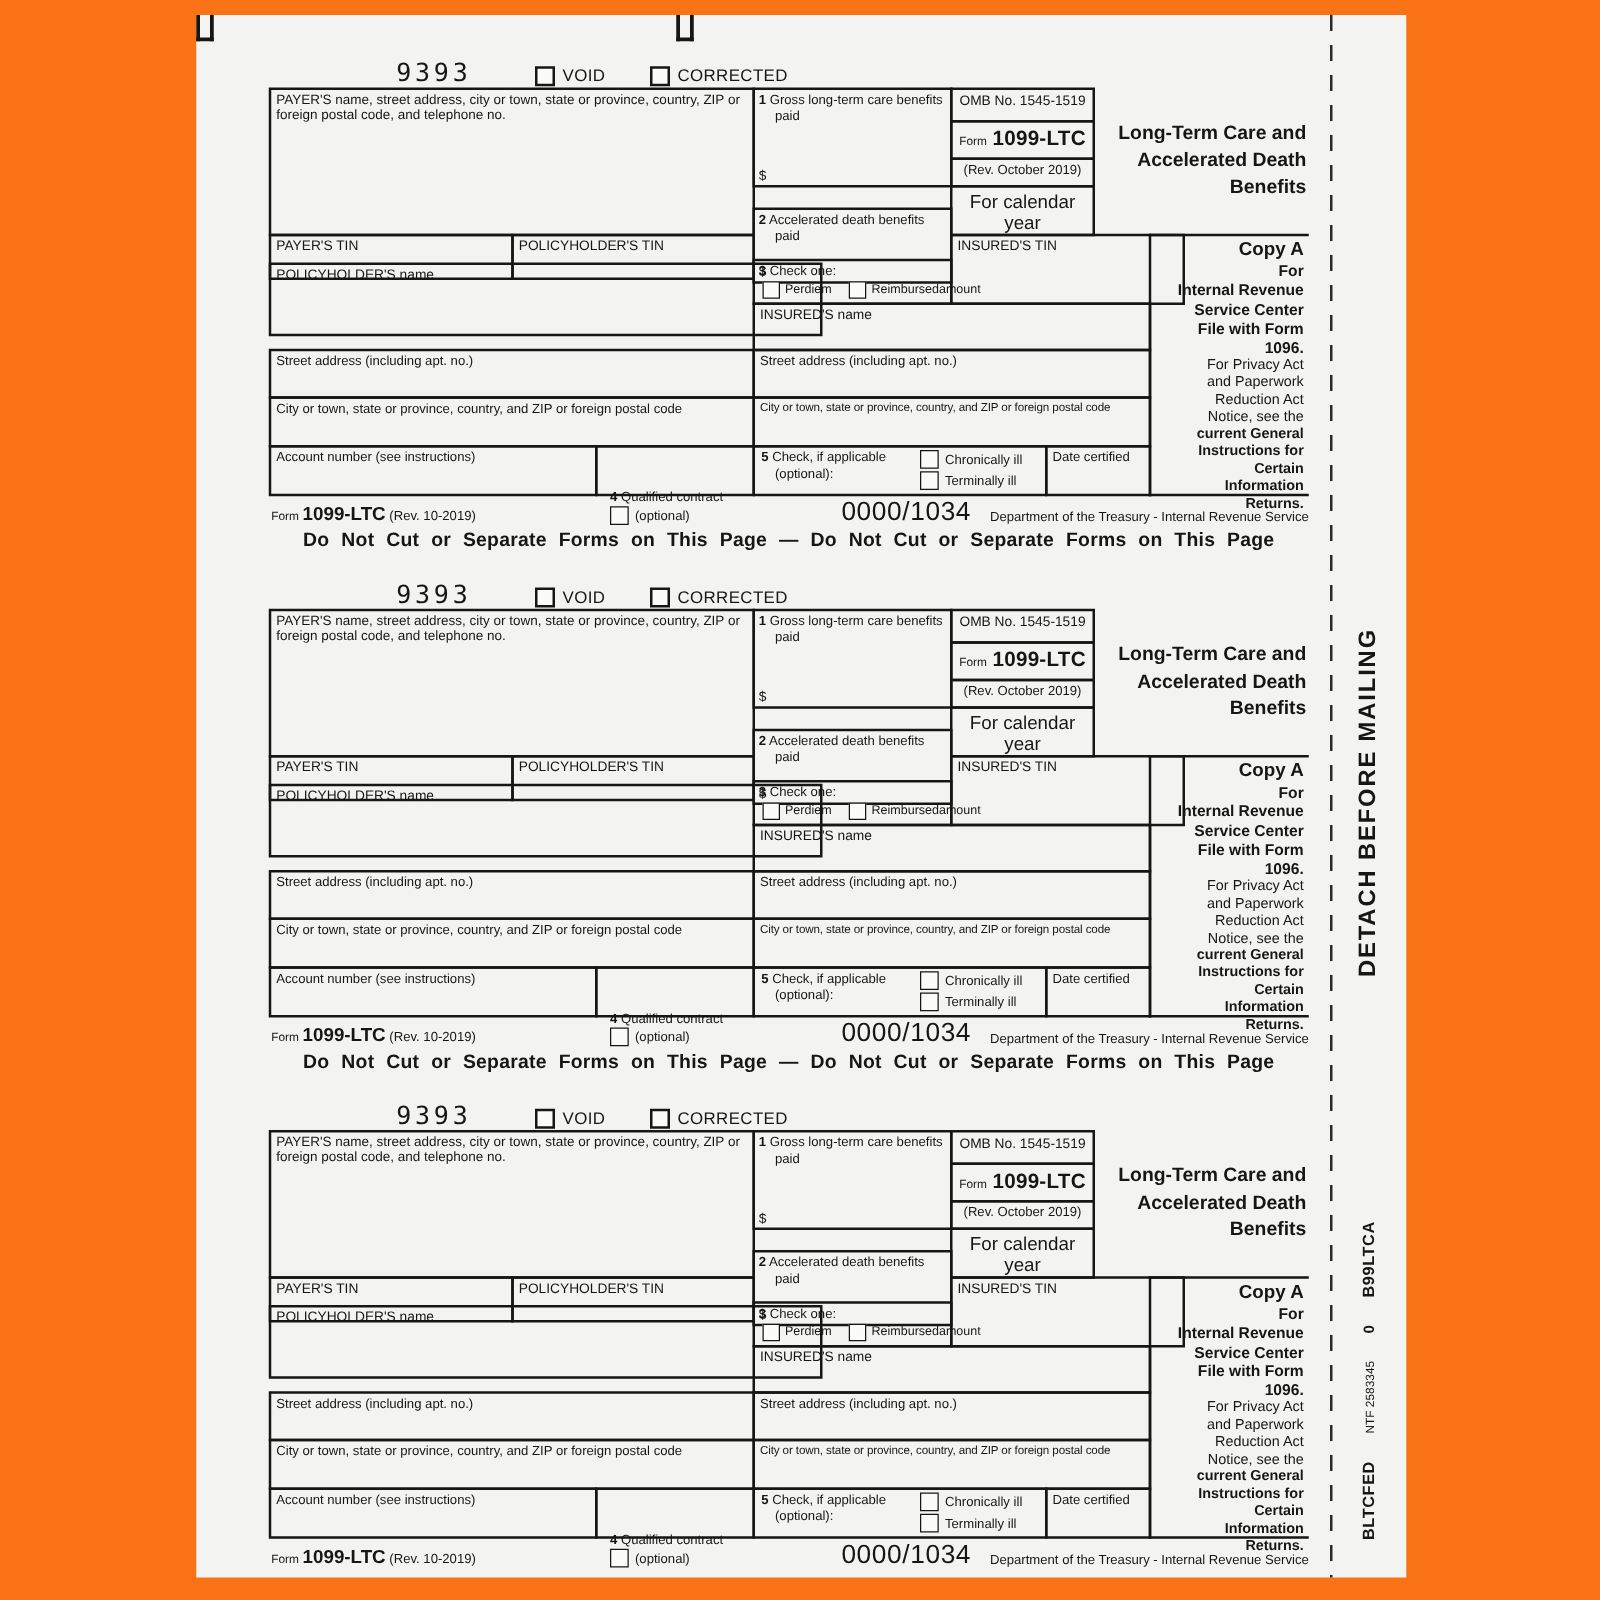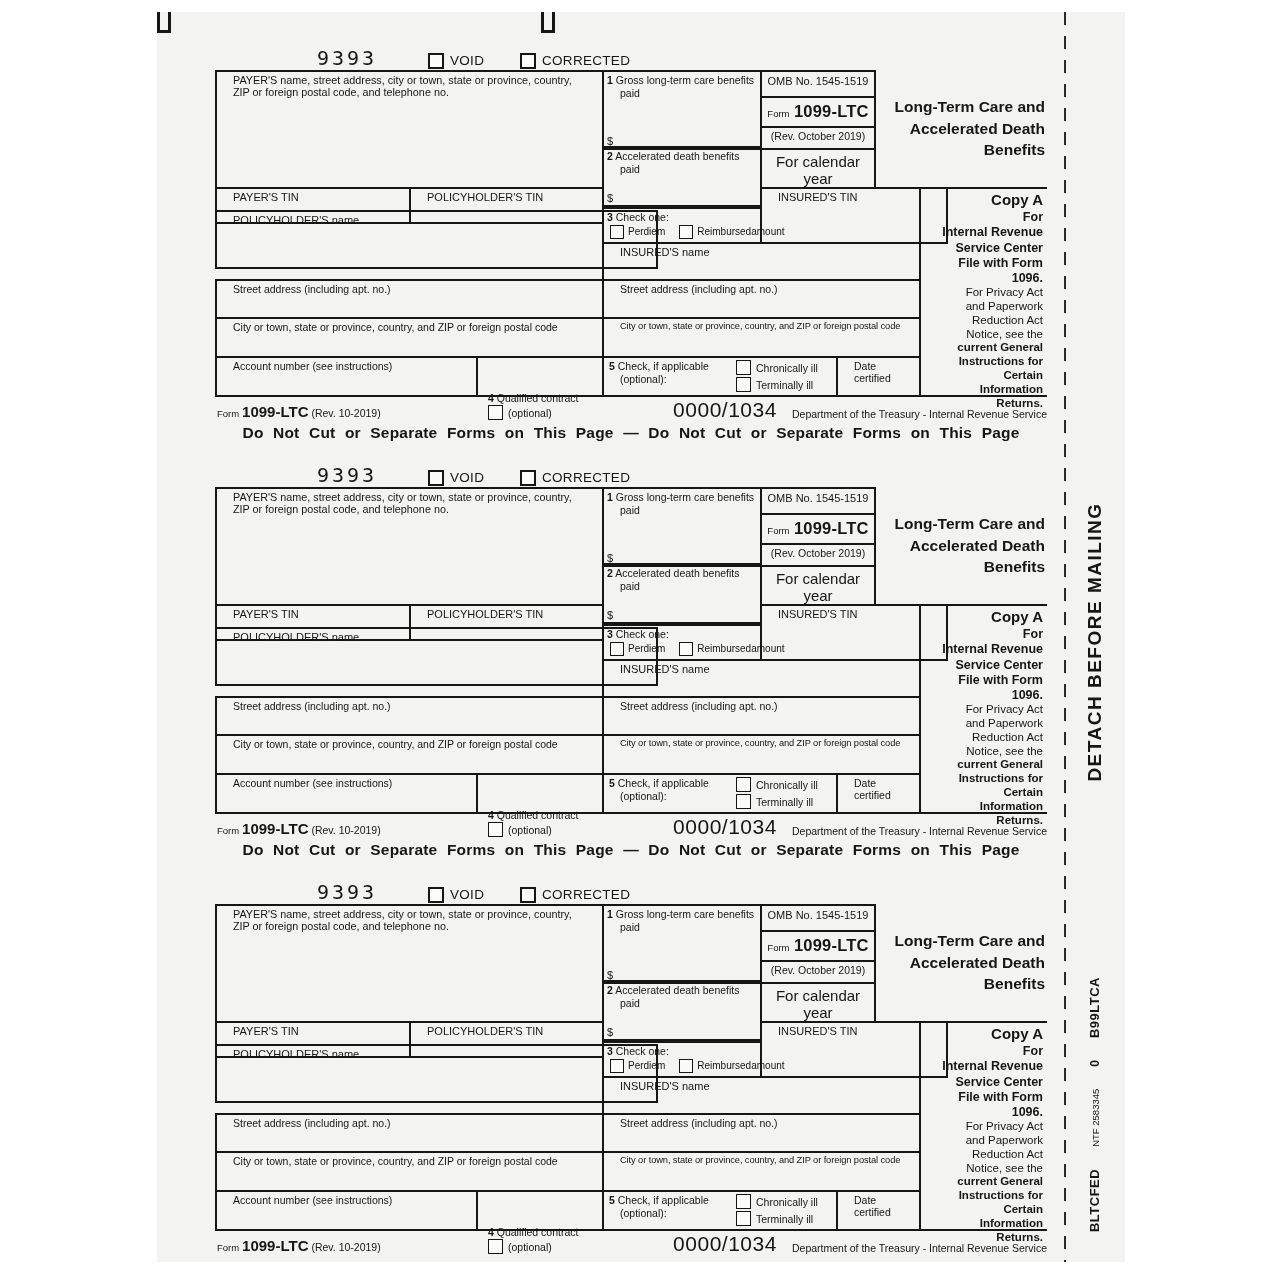--- a/index.html
+++ b/index.html
@@ -1,16 +1,16 @@
 <!DOCTYPE html>
 <html><head>
 <meta charset="utf-8">
 <style>
   html,body{margin:0;padding:0;background:#000;}
-  .stage{position:relative;width:1280px;height:1280px;background:#ffffff;overflow:hidden;
+  .stage{position:relative;width:1280px;height:1280px;background:#f97316;overflow:hidden;
          font-family:"Liberation Sans","DejaVu Sans",sans-serif;color:#161616;}
   .page{position:absolute;left:157px;top:12px;width:968px;height:1250px;background:#f3f3f1;}
 
   
   .reg{position:absolute;top:0;width:14px;height:21px;box-sizing:border-box;
        border:3px solid #161616;border-top:none;background:#f3f3f1;}
   .reg-left{left:0;}
   .reg-center{left:384px;}
 
   
@@ -34,37 +34,37 @@
   .hdr-cb1{left:213px;} .hdr-cb2{left:305px;}
   .hdr-lbl{position:absolute;bottom:2px;font-size:13.5px;letter-spacing:0.3px;}
   .hdr-l1{left:235px;} .hdr-l2{left:327px;}
 
   .cb{display:inline-block;width:16px;height:16px;box-sizing:border-box;
       border:2px solid #161616;background:#fbfbfa;flex:0 0 auto;}
   .cb-sm{width:15px;height:15px;border-width:1.5px;}
 
   .grid{position:absolute;left:0;top:22px;width:832px;height:327px;}
   .cell{position:absolute;box-sizing:border-box;border:2px solid #161616;}
-  .lbl{display:block;padding:2px 16px;font-size:10.5px;line-height:1.15;}
+  .lbl{display:block;padding:2px 4px;font-size:10.5px;line-height:1.15;}
   .lbl-payer{font-size:10.8px;}
   .lbl-sm{font-size:9.3px;letter-spacing:-0.1px;}
   .numlbl{display:block;padding:2px 3px 0 16px;text-indent:-13px;font-size:10.5px;line-height:1.2;}
   .dollar{position:absolute;left:3px;bottom:1px;font-size:11px;}
   .cen{text-align:center;}
 
   .c-payer   {left:0;   top:0;   width:389px;height:119px;}
   .c-ptin    {left:0;   top:117px;width:196px;height:37px;}
   .c-phtin   {left:194px;top:117px;width:195px;height:37px;}
   .c-phname  {left:0;   top:140px;width:443px;height:59px;}
   .c-streetl {left:0;   top:209px;width:389px;height:40px;}
   .c-cityl   {left:0;   top:247px;width:389px;height:41px;}
   .c-account {left:0;   top:286px;width:263px;height:41px;}
   .c-box4    {left:261px;top:286px;width:128px;height:41px;}
   .c-box1    {left:387px;top:0;   width:160px;height:80px;}
-  .c-box2    {left:387px;top:76px;width:160px;height:61px;}
+  .c-box2    {left:387px;top:96px;width:160px;height:61px;}
   .c-box3    {left:387px;top:137px;width:160px;height:37px;}
   .c-omb     {left:545px;top:0;   width:116px;height:28px;font-size:11px;padding-top:3px;}
   .c-formno  {left:545px;top:26px;width:116px;height:32px;line-height:26px;}
   .c-rev     {left:545px;top:56px;width:116px;height:24px;font-size:10.5px;padding-top:2px;}
   .c-cal     {left:545px;top:78px;width:116px;height:41px;font-size:15px;padding-top:3px;}
   .c-instin  {left:545px;top:117px;width:188px;height:57px;}
   .c-insname {left:387px;top:172px;width:319px;height:39px;}
   .c-streetr {left:387px;top:209px;width:319px;height:40px;}
   .c-cityr   {left:387px;top:247px;width:319px;height:41px;}
   .c-box5    {left:387px;top:286px;width:236px;height:41px;}

